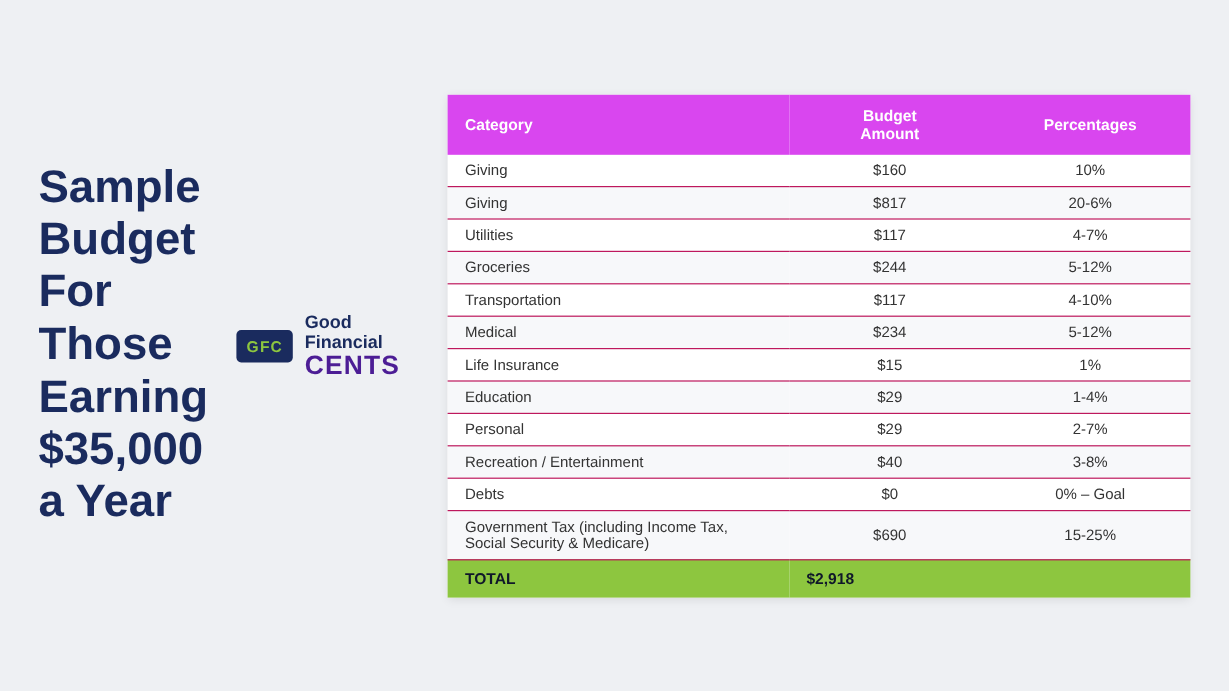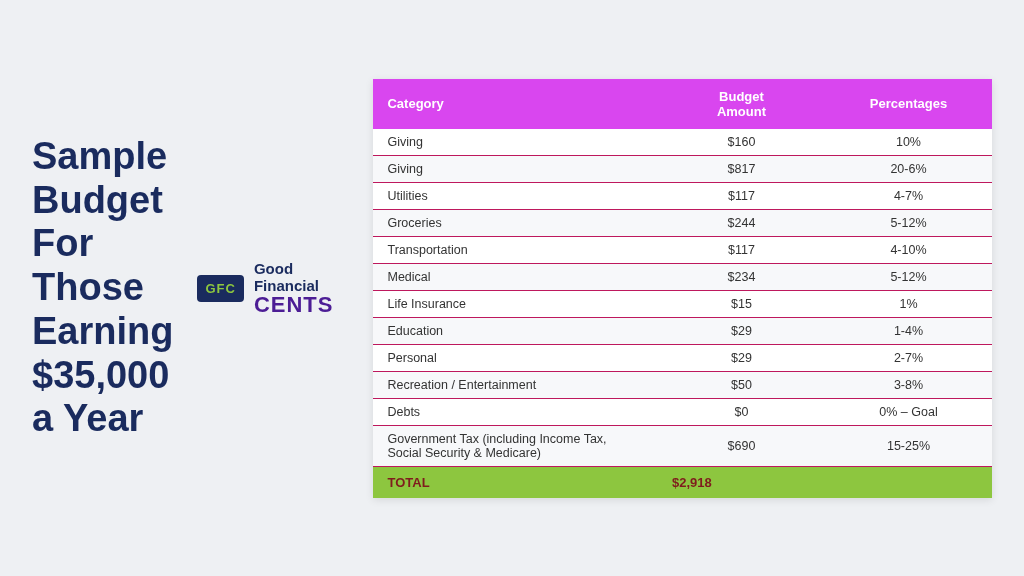--- a/index.html
+++ b/index.html
@@ -95,21 +95,21 @@
     }
     tbody tr td:nth-child(2),
     tbody tr td:nth-child(3) {
       text-align: center;
     }
     tbody tr:nth-child(even) {
       background: #f7f8fa;
     }
     .total-row td {
       background: #8dc63f !important;
-      color: #7f1d1d;
+      color: #0f172a;
       font-weight: 900;
       font-size: 13px;
       padding: 8px 14px;
       border: none;
     }
     .total-row td:nth-child(2) {
       text-align: left;
     }
   </style>
 </head>
@@ -178,21 +178,21 @@
             <td>$29</td>
             <td>1-4%</td>
           </tr>
           <tr>
             <td>Personal</td>
             <td>$29</td>
             <td>2-7%</td>
           </tr>
           <tr>
             <td>Recreation / Entertainment</td>
-            <td>$50</td>
+            <td>$40</td>
             <td>3-8%</td>
           </tr>
           <tr>
             <td>Debts</td>
             <td>$0</td>
             <td>0% – Goal</td>
           </tr>
           <tr>
             <td>Government Tax (including Income Tax, Social Security &amp; Medicare)</td>
             <td>$690</td>

